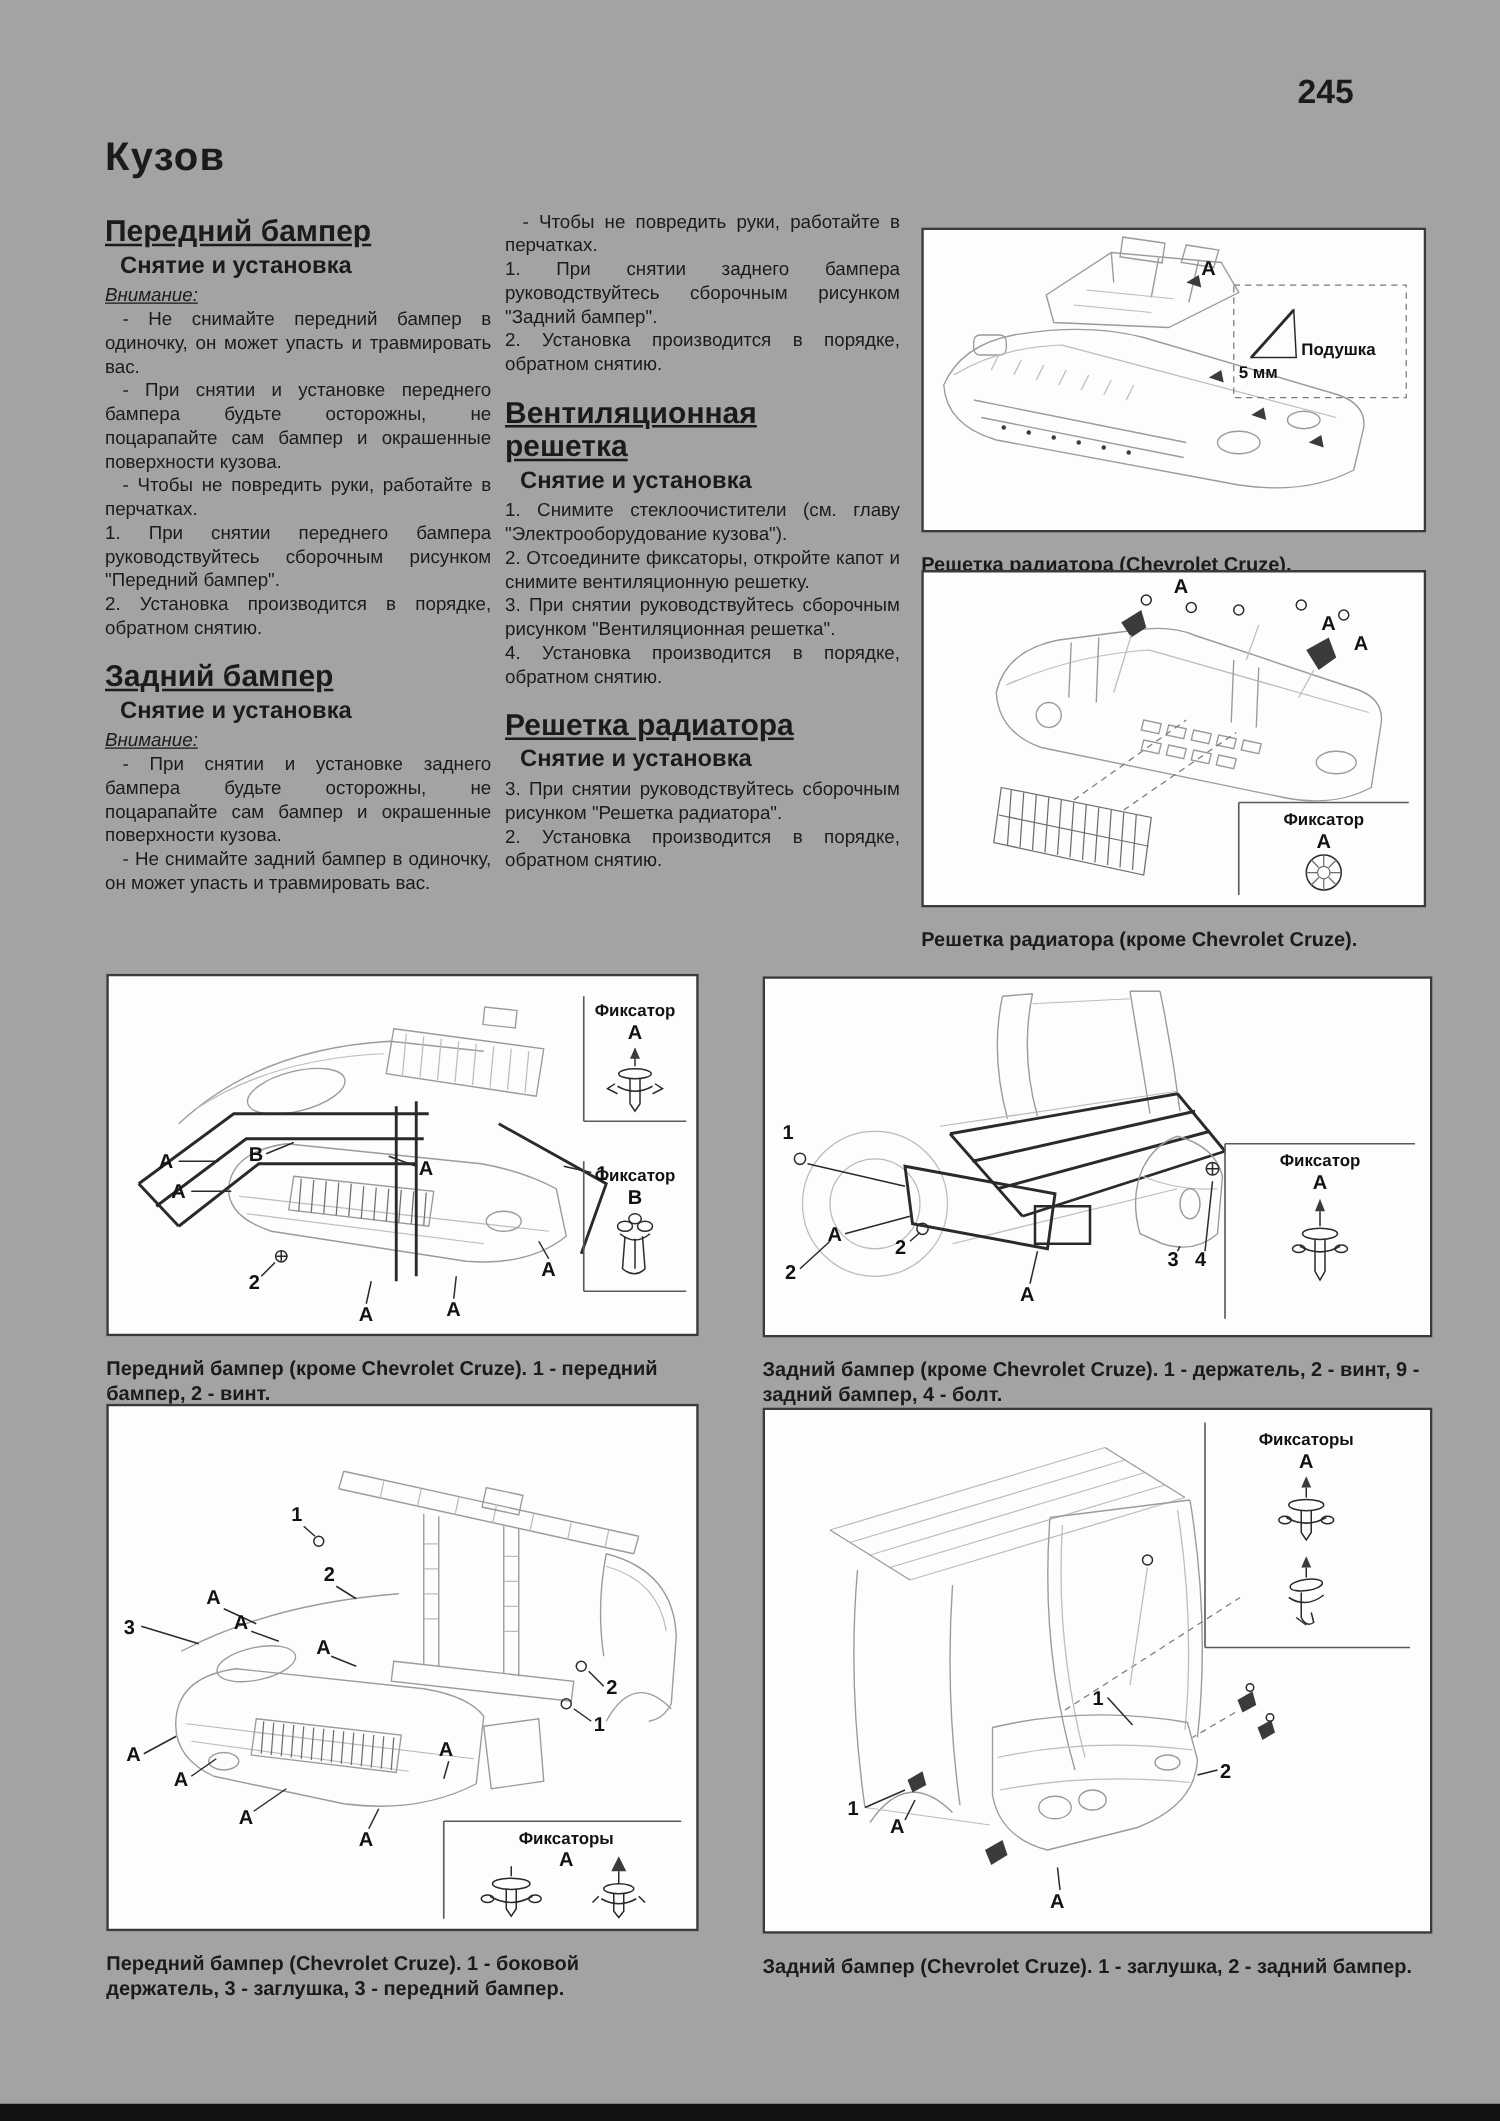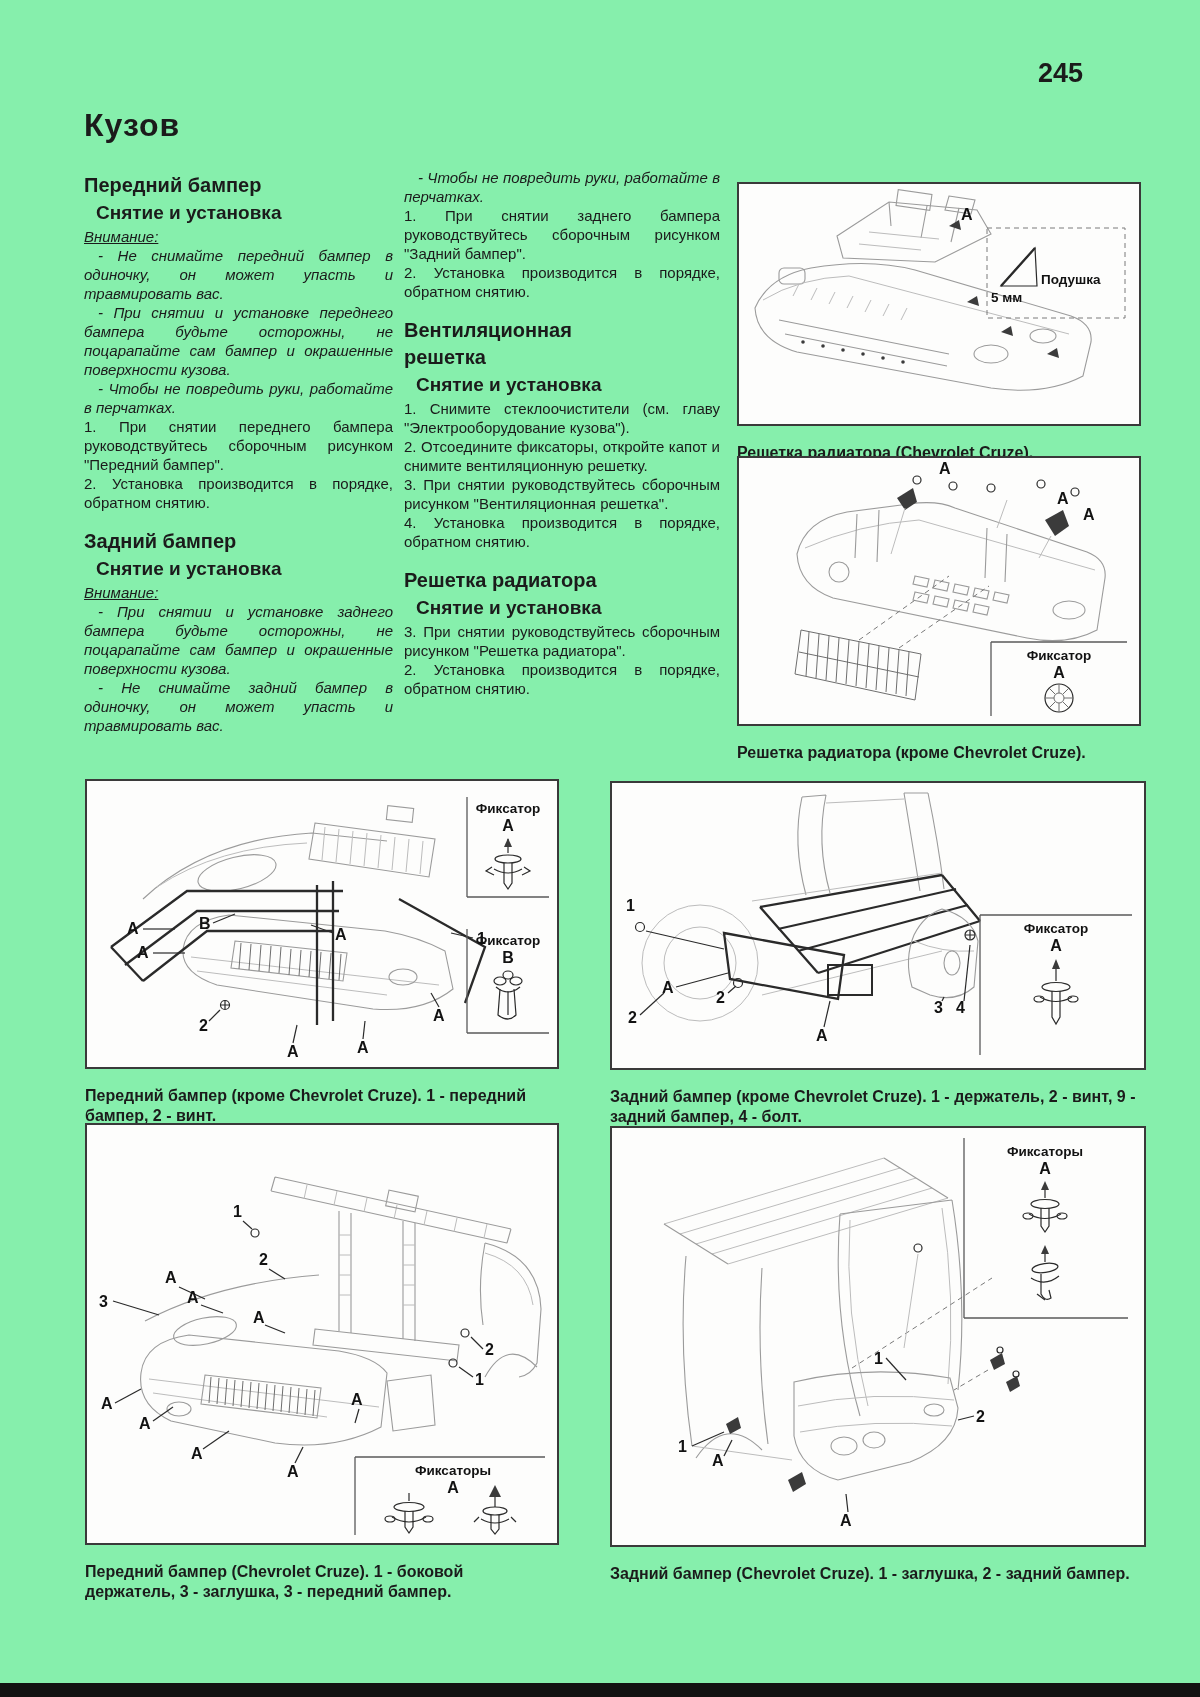--- a/index.html
+++ b/index.html
@@ -1,27 +1,27 @@
 <!DOCTYPE html>
 <html><head>
 <meta charset="utf-8">
 <style>
   html,body{margin:0;padding:0;background:#d9d9d9;}
-  .page{position:relative;width:1200px;height:1697px;margin:0 auto;background:#86efac;
+  .page{position:relative;width:1200px;height:1697px;margin:0 auto;background:#a3a3a3;
         font-family:"Liberation Sans","DejaVu Sans",sans-serif;color:#1b1b1b;overflow:hidden;}
   .pagenum{position:absolute;top:58px;left:1038px;font-size:27px;font-weight:bold;}
   .title{position:absolute;top:86px;left:84px;font-size:32px;font-weight:bold;letter-spacing:1px;}
   .col{position:absolute;font-size:15px;line-height:19px;text-align:justify;}
   #col1{left:84px;top:172px;width:309px;}
   #col2{left:404px;top:168px;width:316px;}
-  .col h2{font-size:20px;line-height:27px;margin:16px 0 3px;}
+  .col h2{font-size:24px;line-height:27px;margin:16px 0 3px;text-decoration:underline;}
   .col h2:first-child{margin-top:0;}
   .col h3{font-size:19px;line-height:22px;margin:0 12px 3px;}
   .col p{margin:0;}
-  .warn{font-style:italic;text-indent:14px;}
+  .warn{text-indent:14px;}
   .attn{font-style:italic;text-decoration:underline;}
   #vent-heading{max-width:240px;}
   .fig{position:absolute;}
   .frame{border:2px solid #3a3a3a;background:#fdfdfc;}
   .figcap{font-size:16px;font-weight:bold;line-height:20px;margin-top:17px;text-align:left;}
   svg{display:block;}
   .g1{stroke:#9b9b9b;stroke-width:1.1;fill:none;}
   .g2{stroke:#bcbcbc;stroke-width:1;fill:none;}
   .g3{stroke:#6e6e6e;stroke-width:1;fill:none;}
   .bk{stroke:#2a2a2a;stroke-width:2.3;fill:none;}

